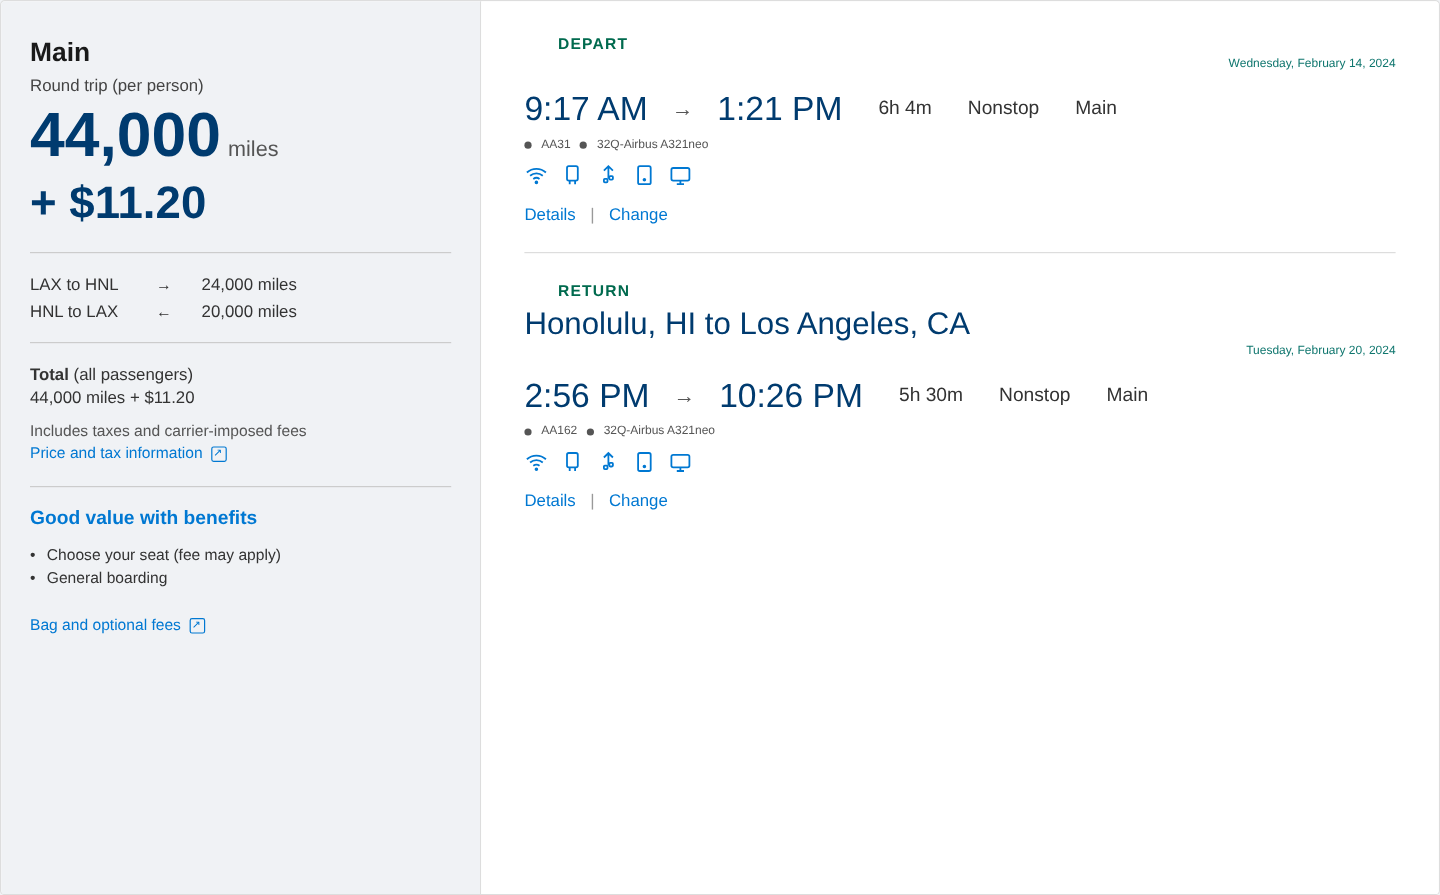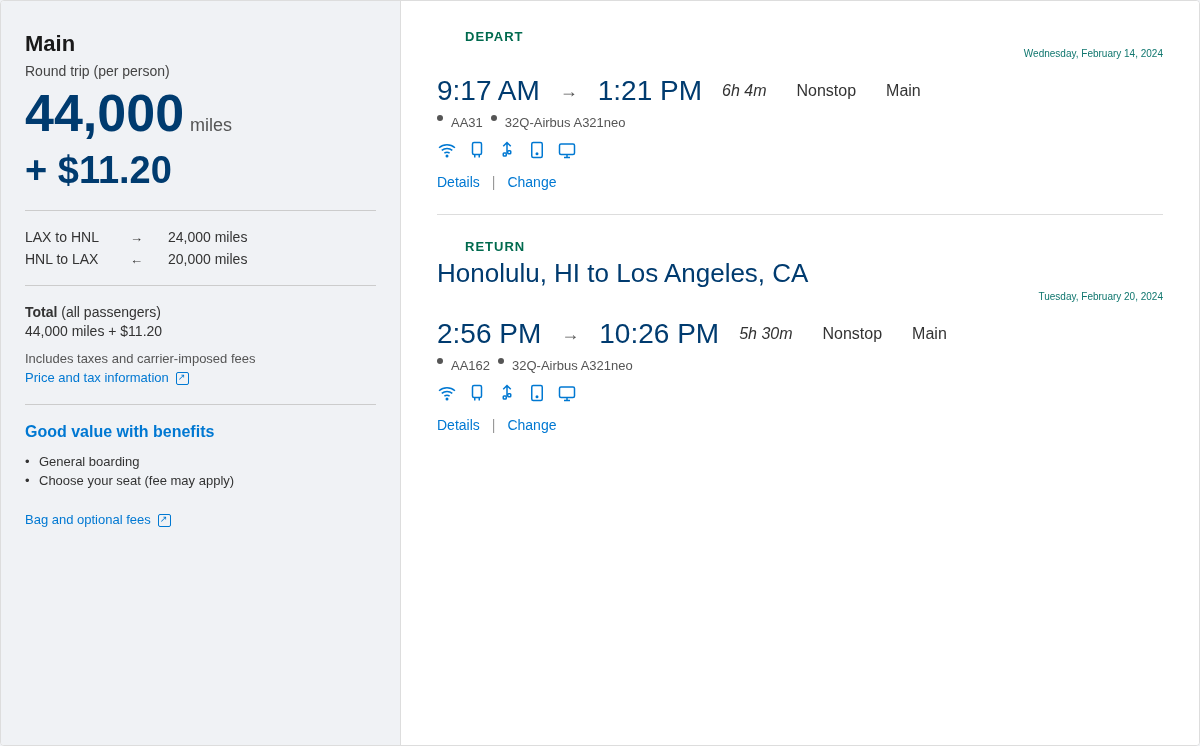--- a/index.html
+++ b/index.html
@@ -186,38 +186,38 @@
       color: #003b6f;
       font-weight: normal;
     }
     .arrow-icon {
       font-size: 18px;
       color: #555;
     }
     .duration {
       font-size: 16px;
       color: #333;
-      font-style: italic;
+      margin-left: 10px;
     }
     .nonstop {
       font-size: 16px;
       color: #333;
       margin-left: 10px;
     }
     .cabin {
       font-size: 16px;
       color: #333;
       margin-left: 10px;
     }
     .flight-info-row {
       display: flex;
-      align-items: flex-start;
+      align-items: center;
       gap: 8px;
       margin-bottom: 10px;
-      font-size: 13px;
+      font-size: 10px;
       color: #555;
     }
     .dot {
       width: 6px;
       height: 6px;
       background: #555;
       border-radius: 50%;
       display: inline-block;
     }
     .amenities {
@@ -315,22 +315,22 @@
     <a class="link">
       <span>Price and tax information</span>
       <span class="ext-icon"></span>
     </a>
 
     <hr class="divider">
 
 
     <div class="good-value-title">Good value with benefits</div>
     <ul class="bullet-list">
+      <li>Choose your seat (fee may apply)</li>
       <li>General boarding</li>
-      <li>Choose your seat (fee may apply)</li>
     </ul>
 
     <div class="bag-fees-link">
       <a class="link">
         <span>Bag and optional fees</span>
         <span class="ext-icon"></span>
       </a>
     </div>
   </div>
 

